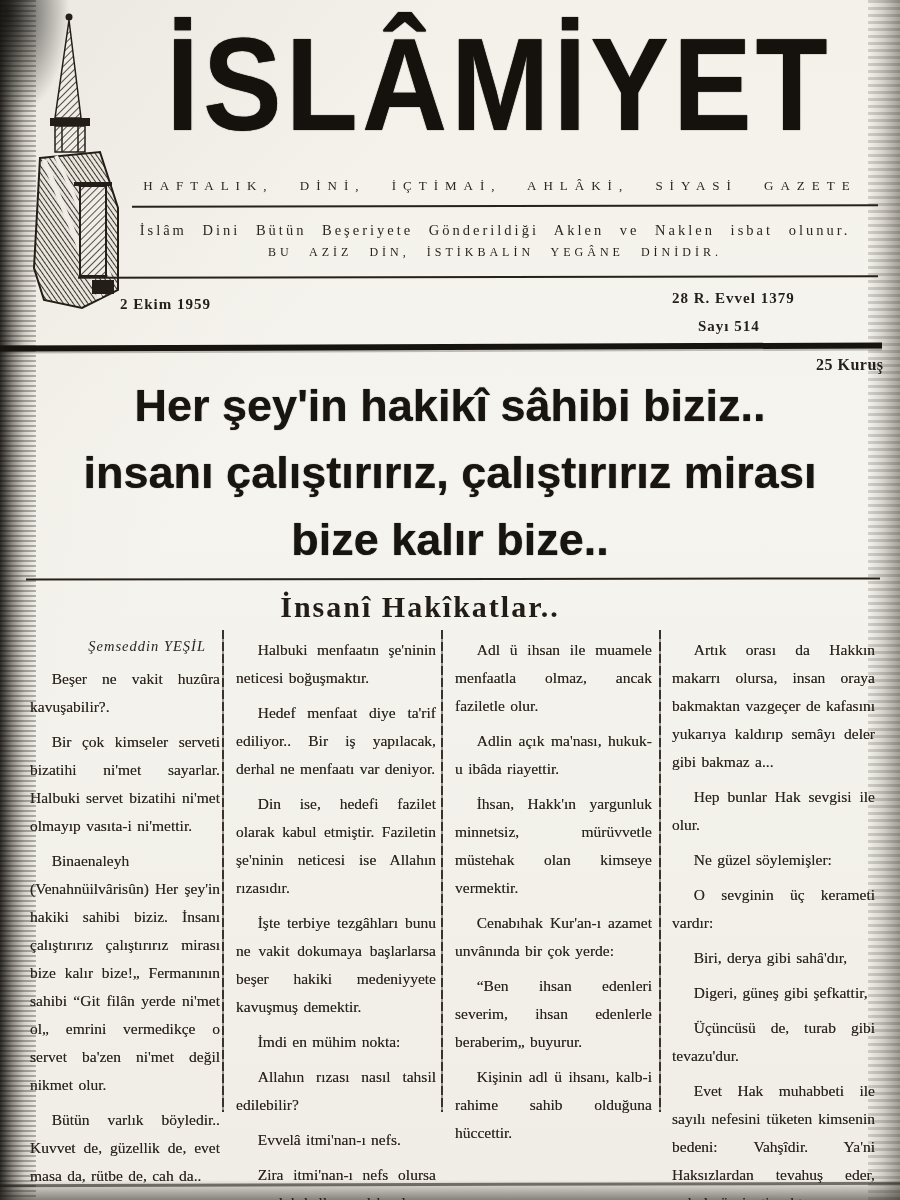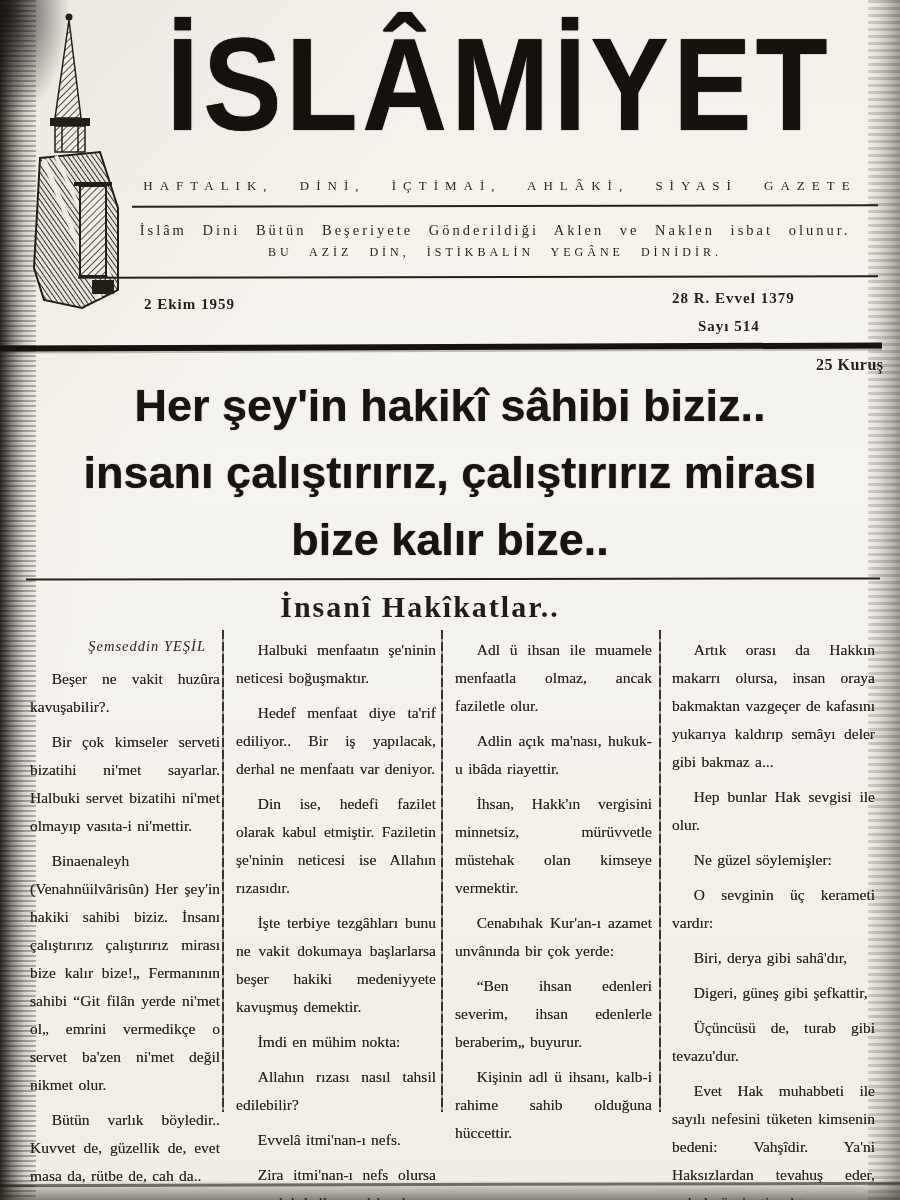--- a/index.html
+++ b/index.html
@@ -57,21 +57,21 @@
   .rule-subtitle{left:132px;right:22px;top:205px;height:2px;transform:rotate(-.1deg);}
   .motto1{
     position:absolute;left:120px;right:30px;top:222px;text-align:center;
     font-size:14.5px;letter-spacing:3px;word-spacing:9px;color:#2c2720;white-space:nowrap;
   }
   .motto2{
     position:absolute;left:120px;right:30px;top:245px;text-align:center;
     font-size:12px;letter-spacing:4px;word-spacing:10px;color:#241f19;white-space:nowrap;
   }
   .rule-motto{left:78px;right:22px;top:276px;height:2px;transform:rotate(-.12deg);}
-  .date-greg{position:absolute;left:120px;top:296px;font-size:15px;font-weight:700;letter-spacing:1px;margin-left:24px;}
+  .date-greg{position:absolute;left:120px;top:296px;font-size:15px;font-weight:700;letter-spacing:1px;}
   .date-hijri{position:absolute;left:672px;top:290px;font-size:15px;font-weight:700;letter-spacing:1px;}
   .editor-line{position:absolute;left:350px;top:316px;font-size:16px;font-weight:700;letter-spacing:1.5px;}
   .issue-no{position:absolute;left:698px;top:318px;font-size:15px;font-weight:700;letter-spacing:1px;}
   .price{position:absolute;left:816px;top:316px;font-size:16px;font-weight:700;letter-spacing:.5px;margin-top:40px;}
 
   .heavy-band{
     position:absolute;left:0;right:18px;top:344px;height:6px;background:#17140f;
     transform:rotate(-.2deg);
     box-shadow:0 2px 0 rgba(23,20,15,.25);
   }
@@ -199,21 +199,21 @@
           <p class="para">İmdi en mühim nokta:</p>
           <p class="para">Allahın rızası nasıl tahsil edilebilir?</p>
           <p class="para">Evvelâ itmi'nan-ı nefs.</p>
           <p class="para">Zira itmi'nan-ı nefs olursa yargunluk kalkar, yol kısalır.</p>
         </div>
     </div>
     <div class="col col-3">
       <div>
           <p class="para">Adl ü ihsan ile muamele menfaatla olmaz, ancak faziletle olur.</p>
           <p class="para">Adlin açık ma'nası, hukuk-u ibâda riayettir.</p>
-          <p class="para">İhsan, Hakk'ın vergisini minnetsiz, mürüvvetle müstehak olan kimseye vermektir.</p>
+          <p class="para">İhsan, Hakk'ın yargunluk minnetsiz, mürüvvetle müstehak olan kimseye vermektir.</p>
           <p class="para">Cenabıhak Kur'an-ı azamet unvânında bir çok yerde:</p>
           <p class="para">“Ben ihsan edenleri severim, ihsan edenlerle beraberim„ buyurur.</p>
           <p class="para">Kişinin adl ü ihsanı, kalb-i rahime sahib olduğuna hüccettir.</p>
         </div>
     </div>
     <div class="col col-4">
       <div>
           <p class="para">Artık orası da Hakkın makarrı olursa, insan oraya bakmaktan vazgeçer de kafasını yukarıya kaldırıp semâyı deler gibi bakmaz a...</p>
           <p class="para">Hep bunlar Hak sevgisi ile olur.</p>
           <p class="para">Ne güzel söylemişler:</p>

